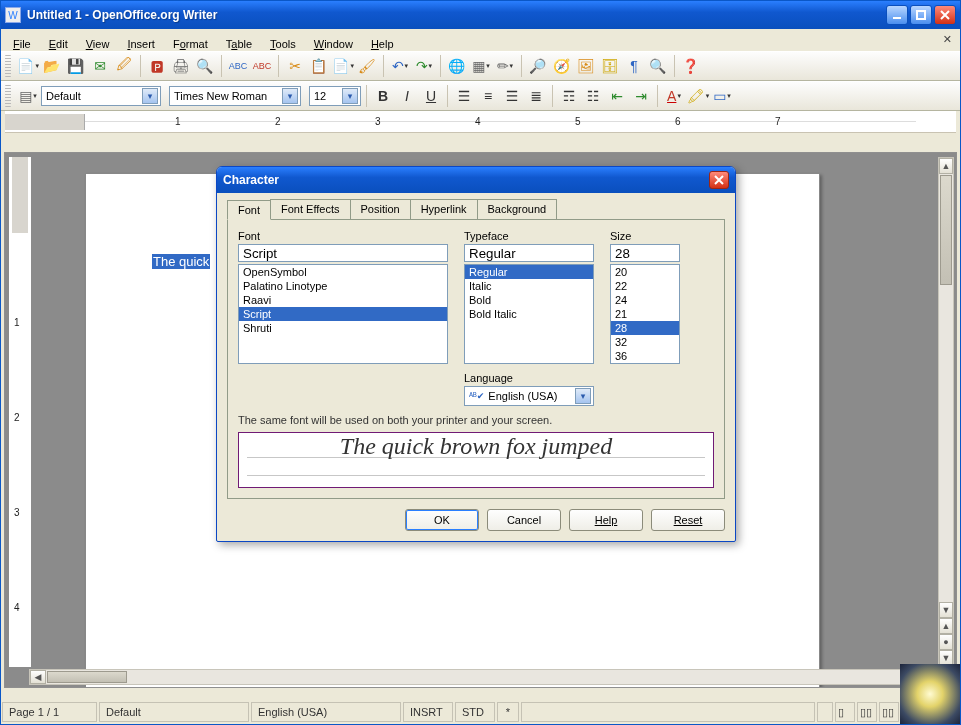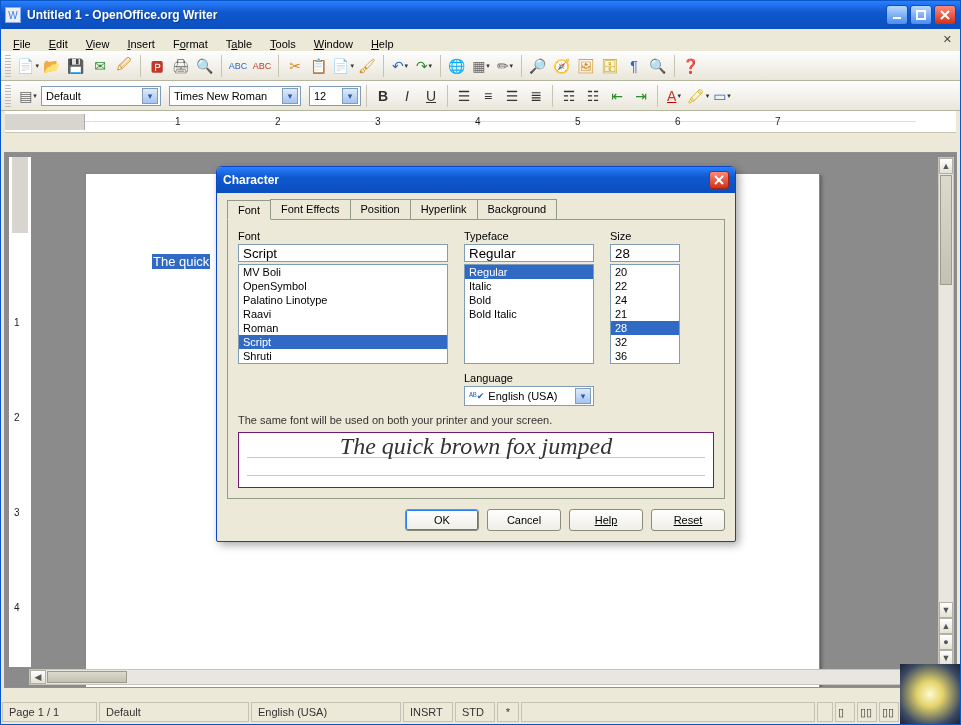--- a/index.html
+++ b/index.html
@@ -374,25 +374,23 @@
         <div class="tab">Position</div>
         <div class="tab">Hyperlink</div>
         <div class="tab">Background</div>
       </div>
       <div class="tabpage">
         <div class="cols">
           <div class="col" style="flex: 0 0 210px">
             <span class="label">Font</span>
             <input class="tbox" value="Script" style="">
             <div class="listbox" id="fontlist">
-                <div class="opt">MV Boli</div>
                 <div class="opt">OpenSymbol</div>
                 <div class="opt">Palatino Linotype</div>
                 <div class="opt">Raavi</div>
-                <div class="opt">Roman</div>
                 <div class="opt sel">Script</div>
                 <div class="opt">Shruti</div>
               </div>
           </div>
           <div class="col" style="flex: 0 0 130px">
             <span class="label">Typeface</span>
             <input class="tbox" value="Regular" style="">
             <div class="listbox" id="typefacelist">
                 <div class="opt sel">Regular</div>
                 <div class="opt">Italic</div>

